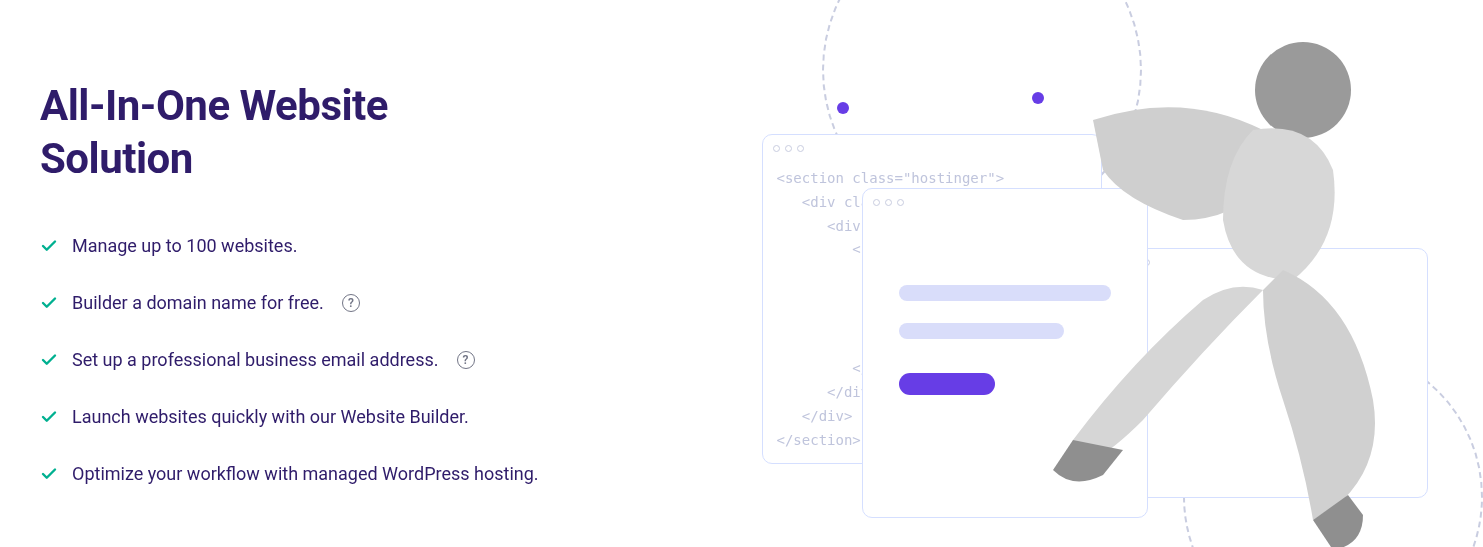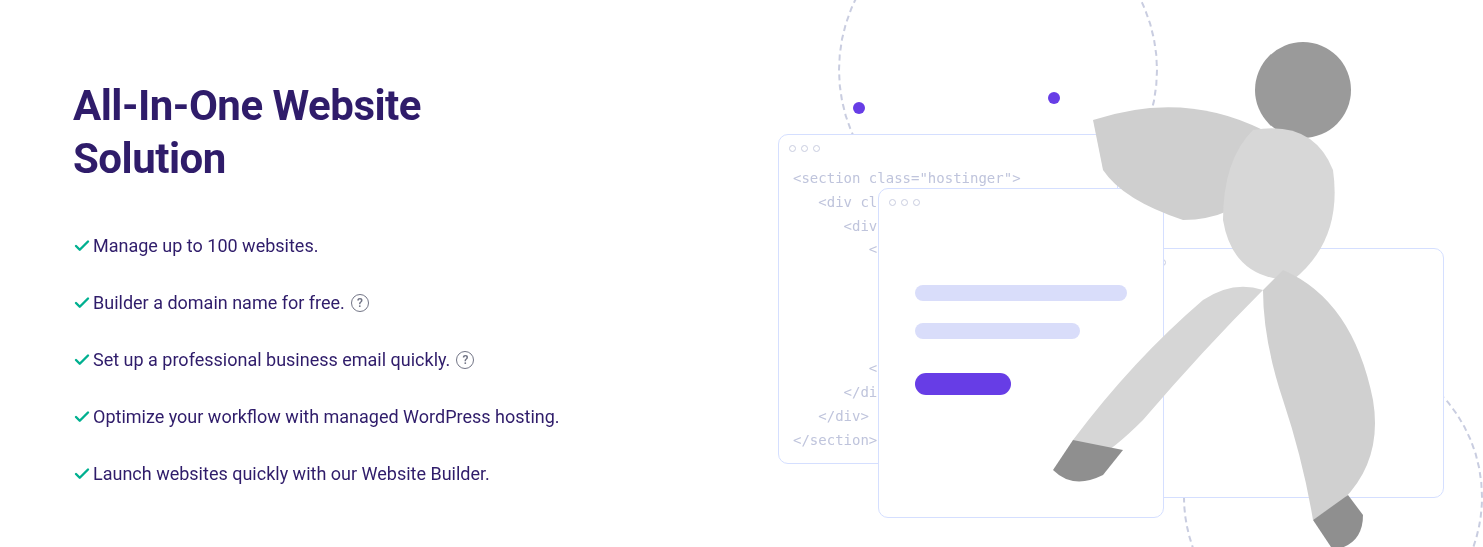--- a/index.html
+++ b/index.html
@@ -13,21 +13,20 @@
   }
   .container {
     display: flex;
     width: 100%;
     height: 100%;
     padding: 30px 40px;
   }
   .left {
     width: 50%;
     padding-top: 50px;
-    margin-left: 33px;
   }
   .right {
     width: 50%;
     position: relative;
   }
   h1.heading {
     font-size: 42px;
     font-weight: 700;
     color: #2F1C6A;
     line-height: 1.25;
@@ -37,21 +36,21 @@
   }
   ul.features {
     list-style: none;
   }
   ul.features li {
     display: flex;
     align-items: center;
     font-size: 18px;
     color: #2F1C6A;
     margin-bottom: 36px;
-    gap: 2px;
+    gap: 14px;
     font-weight: 400;
   }
   .check {
     flex: 0 0 auto;
     width: 18px;
     height: 18px;
   }
   .check svg { width: 18px; height: 18px; display:block; }
   .help {
     flex: 0 0 auto;
@@ -201,38 +200,38 @@
         </span>
         <span>Builder a domain name for free.</span>
         <span class="help">?</span>
       </li>
       <li>
         <span class="check">
           <svg viewBox="0 0 24 24" fill="none" stroke="#00B090" stroke-width="3.2" stroke-linecap="round" stroke-linejoin="round">
               <polyline points="20 6 9 17 4 12"></polyline>
             </svg>
         </span>
-        <span>Set up a professional business email quickly.</span>
+        <span>Set up a professional business email address.</span>
         <span class="help">?</span>
       </li>
       <li>
         <span class="check">
           <svg viewBox="0 0 24 24" fill="none" stroke="#00B090" stroke-width="3.2" stroke-linecap="round" stroke-linejoin="round">
               <polyline points="20 6 9 17 4 12"></polyline>
             </svg>
         </span>
+        <span>Launch websites quickly with our Website Builder.</span>
+      </li>
+      <li>
+        <span class="check">
+          <svg viewBox="0 0 24 24" fill="none" stroke="#00B090" stroke-width="3.2" stroke-linecap="round" stroke-linejoin="round">
+              <polyline points="20 6 9 17 4 12"></polyline>
+            </svg>
+        </span>
         <span>Optimize your workflow with managed WordPress hosting.</span>
-      </li>
-      <li>
-        <span class="check">
-          <svg viewBox="0 0 24 24" fill="none" stroke="#00B090" stroke-width="3.2" stroke-linecap="round" stroke-linejoin="round">
-              <polyline points="20 6 9 17 4 12"></polyline>
-            </svg>
-        </span>
-        <span>Launch websites quickly with our Website Builder.</span>
       </li>
     </ul>
   </div>
 
   <div class="right">
     <div class="illus">
       <div class="arc arc-left"></div>
       <div class="arc arc-right"></div>
       <div class="dot dot1"></div>
       <div class="dot dot2"></div>

